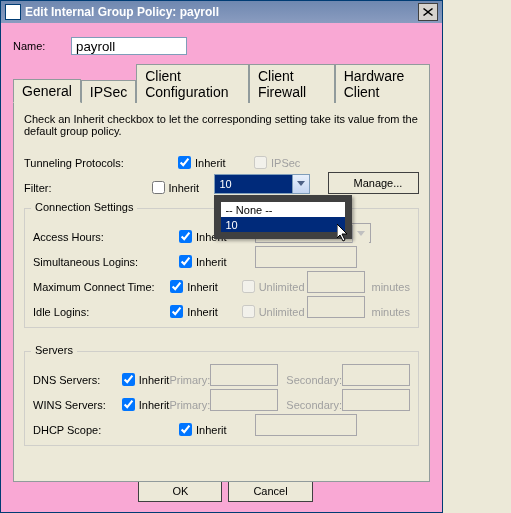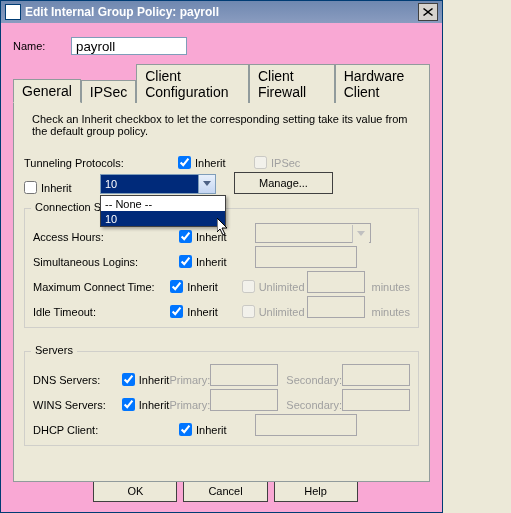--- a/index.html
+++ b/index.html
@@ -8,35 +8,35 @@
   .titlebar .icon{width:14px;height:14px;margin-right:4px;display:inline-block;background:#fff;border:1px solid #003c74}
   .title-close{margin-left:auto;width:18px;height:16px;background:#d6d3ce;border:1px solid #404040;color:#000;display:flex;align-items:center;justify-content:center;font-family:Arial;font-size:11px;font-weight:bold}
   .client{padding:8px 12px 0 12px}
   .row{display:flex;align-items:center;margin:6px 0}
   .lbl{width:58px}
   input[type=text].field{height:18px;border:1px solid #7f9db9;background:#fff;padding:0 4px;box-sizing:border-box}
   .tabs{margin-top:8px;display:flex;align-items:flex-end;position:relative;z-index:2}
   .tab{border:1px solid #919b9c;border-bottom:none;background:#ece9d8;padding:3px 8px;margin-right:0;position:relative;top:1px;font-size:14px;cursor:pointer}
   .tab.active{background:#ece9d8;border-bottom:1px solid #ece9d8;z-index:3}
   .tabpanel{border:1px solid #919b9c;padding:8px 10px 12px 10px;background:#ece9d8;position:relative;z-index:1}
-  .desc{margin:2px 0 10px 8px}
+  .desc{margin:2px 0 10px 0}
   .frow{display:flex;align-items:flex-end;min-height:22px;margin:3px 0}
   .flabel{width:154px}
   .inherit{width:76px;display:flex;align-items:center}
   .inherit input{margin:0 4px 0 0}
   .chk-dis{width:80px;display:flex;align-items:center;color:#a0a0a0}
   .chk-dis input{margin:0 4px 0 0}
   .val{width:116px}
   .val input[type=text]{width:96px;height:18px;border:1px solid #a7a6aa;background:#ece9d8}
   .unit{color:#a0a0a0;margin-left:6px}
   .combo{position:relative;width:116px}
   .combo-box{height:20px;border:1px solid #7f9db9;background:#002a7a;color:#fff;display:flex;align-items:center;padding:0 4px;box-sizing:border-box}
   .combo-btn{position:absolute;right:1px;top:1px;width:16px;height:18px;background:linear-gradient(#e8f0fb,#c5d6f2);border-left:1px solid #7f9db9;display:flex;align-items:center;justify-content:center}
   .combo-btn svg{width:8px;height:6px}
-  .dropdown{position:absolute;left:0;top:21px;width:124px;border:1px solid #404040;background:#fff;z-index:10;box-shadow:2px 2px 3px rgba(0,0,0,.3)}
+  .dropdown{position:absolute;left:0;top:21px;width:124px;border:7px solid #404040;background:#fff;z-index:10;box-shadow:2px 2px 3px rgba(0,0,0,.3)}
   .dropdown .opt{height:15px;padding:0 4px;display:flex;align-items:center;cursor:pointer}
   .dropdown .opt.sel{background:#002a7a;color:#fff}
   .cursor{position:absolute;pointer-events:none}
   .btn{height:22px;border:1px solid #404040;background:#ece9d8;padding:0 24px;min-width:70px;cursor:pointer;font-family:inherit;font-size:11px}
   .btn-dis{color:#a0a0a0}
   .group{border:1px solid #d0cfca;border-top:none;position:relative;margin:14px 0 23px 0;padding:10px 8px 6px 8px}
   .group::before{content:"";position:absolute;top:0;left:0;right:0;height:1px;background:#d0cfca}
   .group-title{position:absolute;top:-7px;left:6px;background:#ece9d8;padding:0 4px}
   .combo-dis{height:20px;border:1px solid #a7a6aa;background:#ece9d8;display:flex;align-items:center;padding-right:16px;position:relative;box-sizing:border-box}
   .combo-dis .cbtn{position:absolute;right:1px;top:1px;width:16px;height:18px;background:#ece9d8;border-left:1px solid #c0c0c0;display:flex;align-items:center;justify-content:center}
@@ -81,20 +81,21 @@
             <input type="checkbox" checked="" style="">
             <span>Inherit</span>
           </span>
         <span class="chk-dis">
             <input type="checkbox" disabled="" style="">
             <span>IPSec</span>
           </span>
       </div>
 
       <div class="frow" style="position:relative">
+        <span class="flabel">Filter:</span>
         <span class="inherit">
             <input type="checkbox" style="">
             <span>Inherit</span>
           </span>
         <div class="combo">
           <div class="combo-box">
               <span>10</span>
             </div>
           <div class="combo-btn">
             <svg viewBox="0 0 8 6">
@@ -147,21 +148,21 @@
             </span>
           <span class="chk-dis" style="width:70px">
               <input type="checkbox" disabled="" style="">
               <span>Unlimited</span>
             </span>
           <input type="text" disabled="" style="width: 52px; height: 18px; border: 1px solid rgb(167, 166, 170); background: rgb(236, 233, 216);">
           <span class="unit">minutes</span>
         </div>
 
         <div class="frow">
-          <span class="flabel" style="width:146px">Idle Timeout:</span>
+          <span class="flabel" style="width:146px">Idle Logins:</span>
           <span class="inherit">
               <input type="checkbox" checked="" style="">
               <span>Inherit</span>
             </span>
           <span class="chk-dis" style="width:70px">
               <input type="checkbox" disabled="" style="">
               <span>Unlimited</span>
             </span>
           <input type="text" disabled="" style="width: 52px; height: 18px; border: 1px solid rgb(167, 166, 170); background: rgb(236, 233, 216);">
           <span class="unit">minutes</span>
@@ -189,29 +190,28 @@
               <input type="checkbox" checked="" style="">
               <span>Inherit</span>
             </span>
           <span class="sec-lbl" style="width:44px">Primary:</span>
           <input type="text" disabled="" style="width: 62px; height: 18px; border: 1px solid rgb(167, 166, 170); background: rgb(236, 233, 216);">
           <span class="sec-lbl" style="margin-left:8px;width:58px">Secondary:</span>
           <input type="text" disabled="" style="width: 62px; height: 18px; border: 1px solid rgb(167, 166, 170); background: rgb(236, 233, 216);">
         </div>
 
         <div class="frow">
-          <span class="flabel" style="width:146px">DHCP Client:</span>
+          <span class="flabel" style="width:146px">DHCP Scope:</span>
           <span class="inherit">
               <input type="checkbox" checked="" style="">
               <span>Inherit</span>
             </span>
           <span class="val"><input type="text" disabled="" style=""></span>
         </div>
       </div>
     </div>
   </div>
 
   <div class="footer">
     <button class="btn w84">OK</button>
     <button class="btn w84">Cancel</button>
-    <button class="btn w84">Help</button>
   </div>
 </div>
 
 </body></html>

